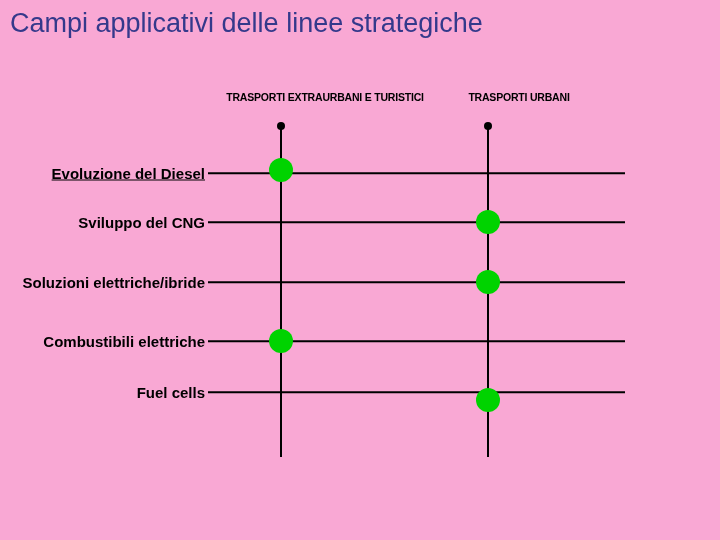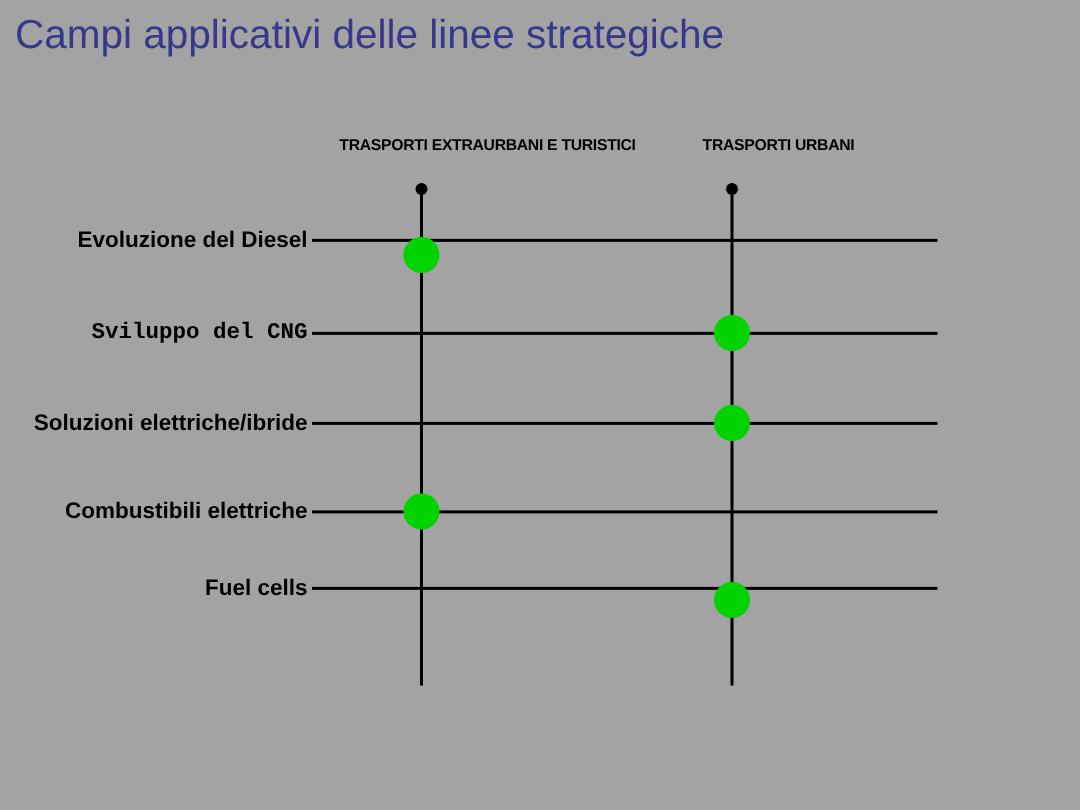--- a/index.html
+++ b/index.html
@@ -6,21 +6,21 @@
     --title-color: #34398B;
     --marker-color: #00D300;
     --line-color: #000000;
   }
   * { box-sizing: border-box; }
   html, body { margin: 0; padding: 0; background: #ffffff; }
   .slide {
     position: relative;
     width: 720px;
     height: 540px;
-    background: #a3a3a3;
+    background: #f9a8d4;
     overflow: hidden;
     font-family: "Liberation Sans", sans-serif;
   }
   .title {
     position: absolute;
     left: 10px;
     top: 8px;
     margin: 0;
     font-size: 27px;
     font-weight: 400;
@@ -71,22 +71,22 @@
   }
   .row-label {
     position: absolute;
     right: 515px;
     transform: translateY(-50%);
     font-size: 15px;
     font-weight: 700;
     color: #000000;
     white-space: nowrap;
   }
-  .r1 { top: 160px; }
-  .r2 { top: 222px; font-family: Liberation Mono, monospace; }
+  .r1 { top: 173px; text-decoration: underline; }
+  .r2 { top: 222px; }
   .r3 { top: 282px; }
   .r4 { top: 341px; }
   .r5 { top: 392px; }
   .marker {
     position: absolute;
     width: 24px;
     height: 24px;
     border-radius: 50%;
     background: var(--marker-color);
     transform: translate(-50%, -50%);

